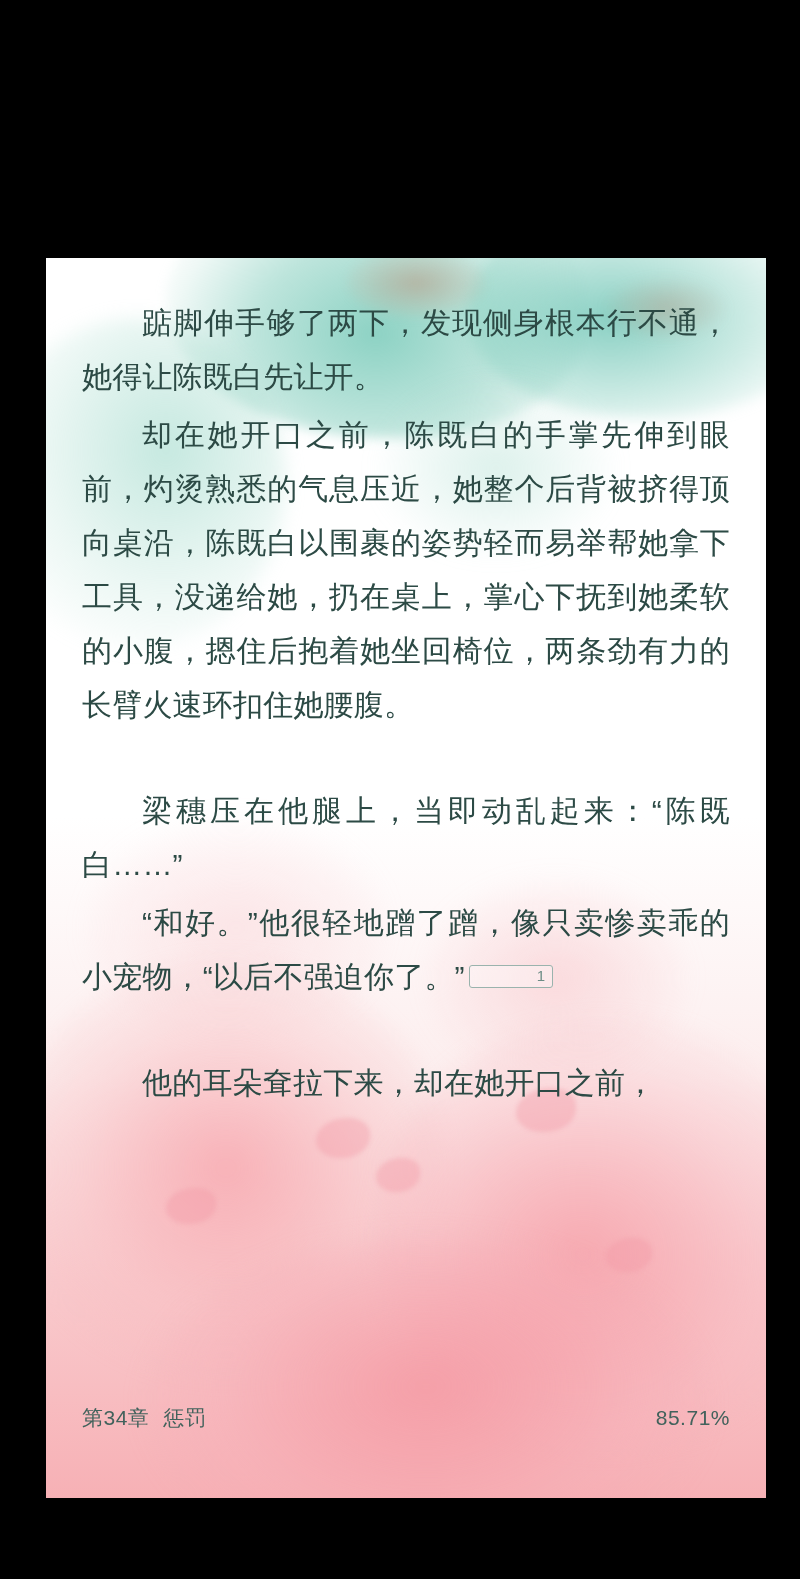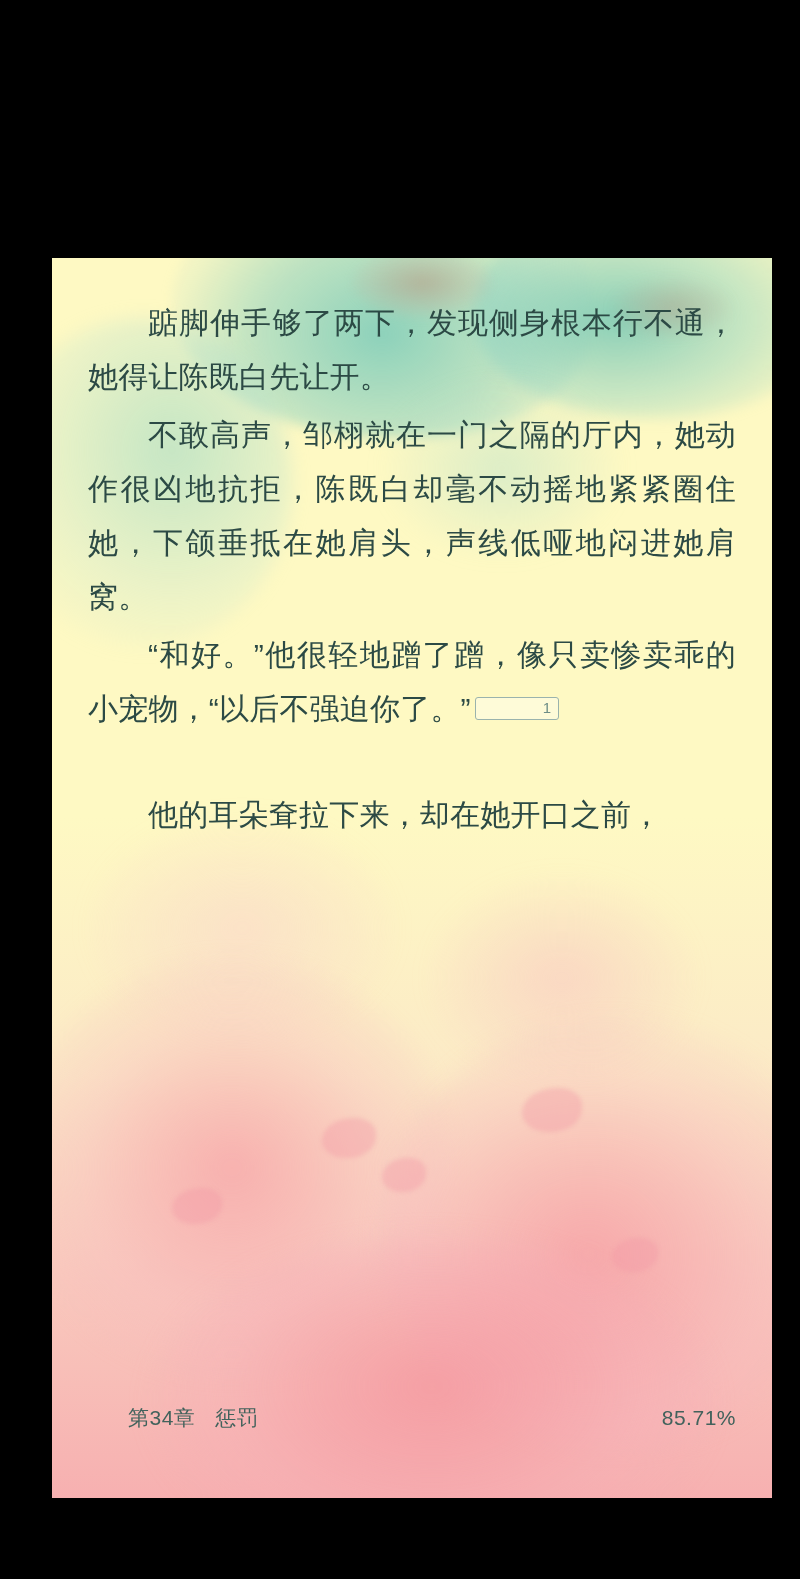--- a/index.html
+++ b/index.html
@@ -17,26 +17,26 @@
   #screen {
     position: relative;
     width: 800px;
     height: 1579px;
     background: #000000;
   }
 
   
   #reader-page {
     position: absolute;
-    left: 52px;
+    left: 46px;
     top: 258px;
     width: 720px;
     height: 1240px;
     overflow: hidden;
-    background: #fef9c3;
+    background: #ffffff;
   }
 
   
   .wash {
     position: absolute;
     pointer-events: none;
   }
   .wash-base {
     left: 0; top: 0; right: 0; bottom: 0;
     background:
@@ -167,23 +167,22 @@
     display: flex;
     align-items: center;
     justify-content: space-between;
     font-size: 21px;
     color: #42625c;
     letter-spacing: 0.5px;
   }
   #chapter-label {
     display: flex;
     align-items: flex-start;
-    gap: 20px;
+    gap: 14px;
     white-space: nowrap;
-    margin-left: 40px;
   }
   #progress-label {
     white-space: nowrap;
     margin-left: 15px;
   }
 </style>
 </head>
 <body>
 
 <div id="screen">
@@ -203,21 +202,22 @@
     <div class="wash wash-pink-2"></div>
     <div class="wash wash-pink-3"></div>
     <div class="petal" style="left:270px; top:860px; width:54px; height:40px;"></div>
     <div class="petal" style="left:330px; top:900px; width:44px; height:34px;"></div>
     <div class="petal" style="left:470px; top:830px; width:60px; height:44px;"></div>
     <div class="petal" style="left:120px; top:930px; width:50px; height:36px;"></div>
     <div class="petal" style="left:560px; top:980px; width:46px; height:34px;"></div>
 
     <div id="text-column">
       <p class="para"><span>踮脚伸手够了两下，发现侧身根本行不通，她得让陈既白先让开。</span></p>
-      <p class="para"><span>不敢高声，邹栩就在一门之隔的厅内，她动作很凶地抗拒，陈既白却毫不动摇地紧紧圈住她，下颌垂抵在她肩头，声线低哑地闷进她肩窝。</span></p>
+      <p class="para"><span>却在她开口之前，陈既白的手掌先伸到眼前，灼烫熟悉的气息压近，她整个后背被挤得顶向桌沿，陈既白以围裹的姿势轻而易举帮她拿下工具，没递给她，扔在桌上，掌心下抚到她柔软的小腹，摁住后抱着她坐回椅位，两条劲有力的长臂火速环扣住她腰腹。</span></p>
+      <p class="para gap-before"><span>梁穗压在他腿上，当即动乱起来：“陈既白……”</span></p>
       <p class="para"><span>“和好。”他很轻地蹭了蹭，像只卖惨卖乖的小宠物，“以后不强迫你了。”</span><span class="note-marker">1</span></p>
       <p class="para gap-before"><span>他的耳朵耷拉下来，却在她开口之前，</span></p>
     </div>
 
     <div id="reader-footer">
       <div id="chapter-label">
         <span>第34章</span>
         <span>惩罚</span>
       </div>
       <div id="progress-label">85.71%</div>

